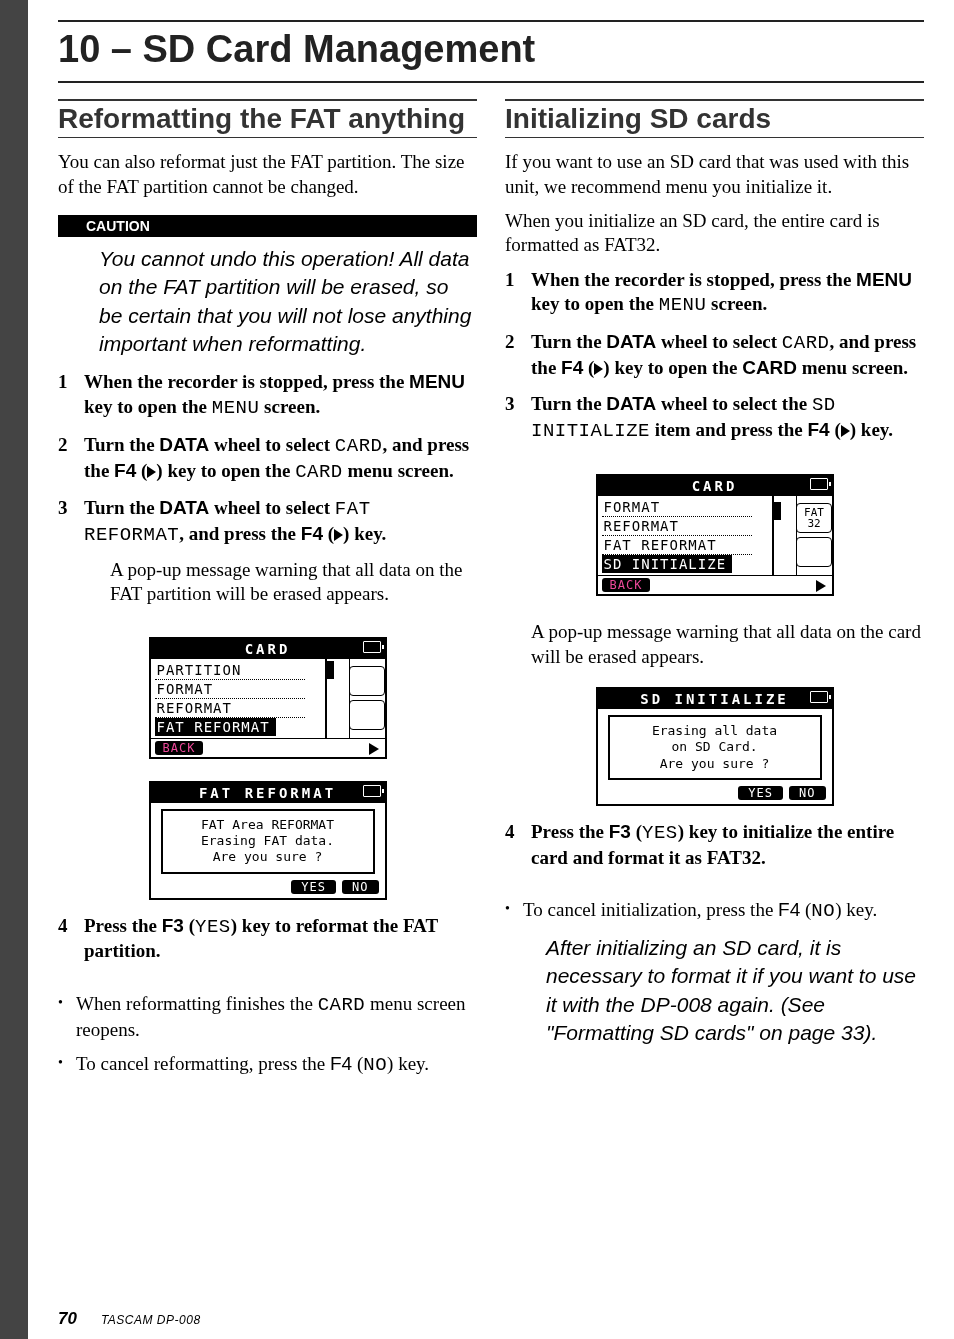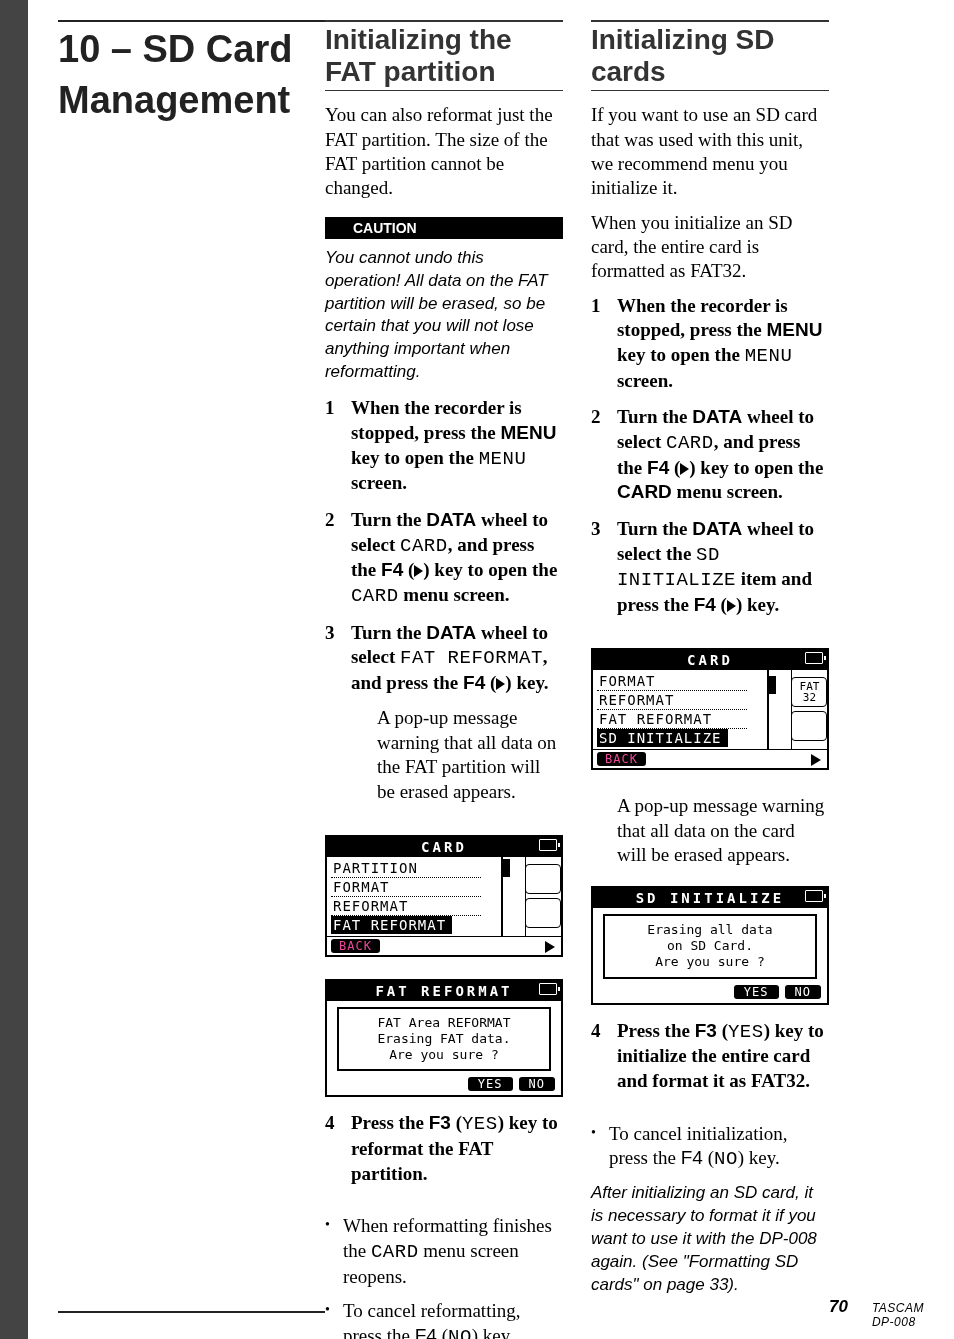--- a/index.html
+++ b/index.html
@@ -22,20 +22,21 @@
   }
   .side-border {
     width: 28px;
     background: #444;
     flex-shrink: 0;
   }
   .content {
     flex: 1;
     padding: 20px 30px 10px 30px;
     display: flex;
+    flex-direction: column;
   }
   .chapter-title {
     font-family: Arial, Helvetica, sans-serif;
     font-size: 38px;
     font-weight: bold;
     color: #222;
     padding-bottom: 6px;
     border-top: 2px solid #222;
     border-bottom: 2px solid #222;
     line-height: 1.35;
@@ -74,23 +75,24 @@
     font-family: Arial, Helvetica, sans-serif;
     font-weight: bold;
     font-size: 14px;
     padding: 3px 28px;
     margin-top: 6px;
     margin-bottom: 8px;
   }
   .italic-note {
     font-style: italic;
     font-family: Arial, Helvetica, sans-serif;
-    font-size: 17px;
+    font-size: 21px;
     line-height: 1.35;
     margin-bottom: 12px;
+    margin-left: 41px;
   }
   ol.steps {
     list-style: none;
     counter-reset: step;
     margin-bottom: 10px;
   }
   ol.steps > li {
     counter-increment: step;
     position: relative;
     padding-left: 26px;
@@ -314,21 +316,21 @@
 <div class="page">
   <div class="side-border"></div>
   <div class="content">
 
     <h1 class="chapter-title">10 – SD Card Management</h1>
 
     <div class="columns">
 
       <div class="col">
 
-        <h2 class="section-title">Initializing the FAT partition</h2>
+        <h2 class="section-title">Reformatting the FAT anything</h2>
 
         <p class="body">You can also reformat just the FAT partition. The size of the FAT partition cannot be changed.</p>
 
         <span class="badge">CAUTION</span>
         <p class="italic-note">You cannot undo this operation! All data on the FAT partition will be erased, so be certain that you will not lose anything important when reformatting.</p>
 
         <ol class="steps">
           <li>
             <span>When the recorder is stopped, press the </span><span class="sans">MENU</span><span> key to open the </span><span class="lcd normal">MENU</span><span> screen.</span>
           </li>

